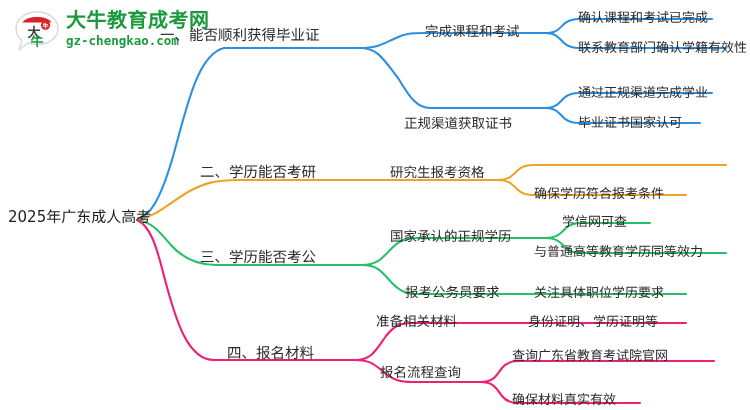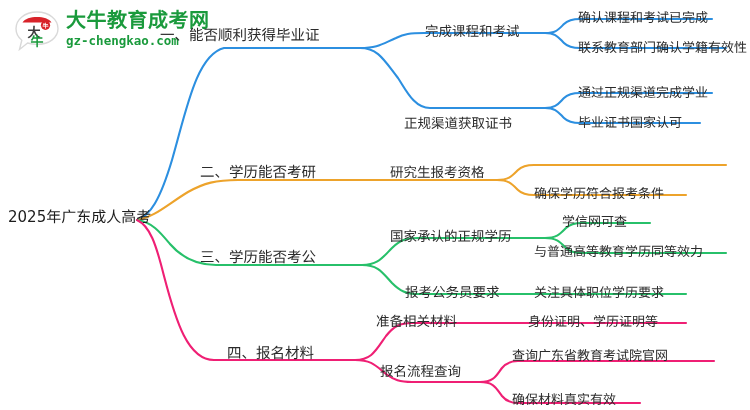--- a/index.html
+++ b/index.html
@@ -174,17 +174,17 @@
   <div class="node lvl3" style="left:534px; top:245px;">与普通高等教育学历同等效力</div>
 
   <div class="node lvl2" style="left:399px; top:286px;margin-left:6px;">报考公务员要求</div>
   <div class="node lvl3" style="left:534px; top:286px;">关注具体职位学历要求</div>
 
   <div class="node lvl1" style="left:227px; top:346px;">四、报名材料</div>
 
   <div class="node lvl2" style="left:376px; top:315px;">准备相关材料</div>
   <div class="node lvl3" style="left:528px; top:315px;">身份证明、学历证明等</div>
 
-  <div class="node lvl2" style="left:380px; top:366px;font-family:Liberation Mono, monospace;">报名流程查询</div>
+  <div class="node lvl2" style="left:380px; top:366px;">报名流程查询</div>
   <div class="node lvl3" style="left:512px; top:349px;">查询广东省教育考试院官网</div>
   <div class="node lvl3" style="left:512px; top:393px;">确保材料真实有效</div>
 
 </div>
 
 </body></html>

